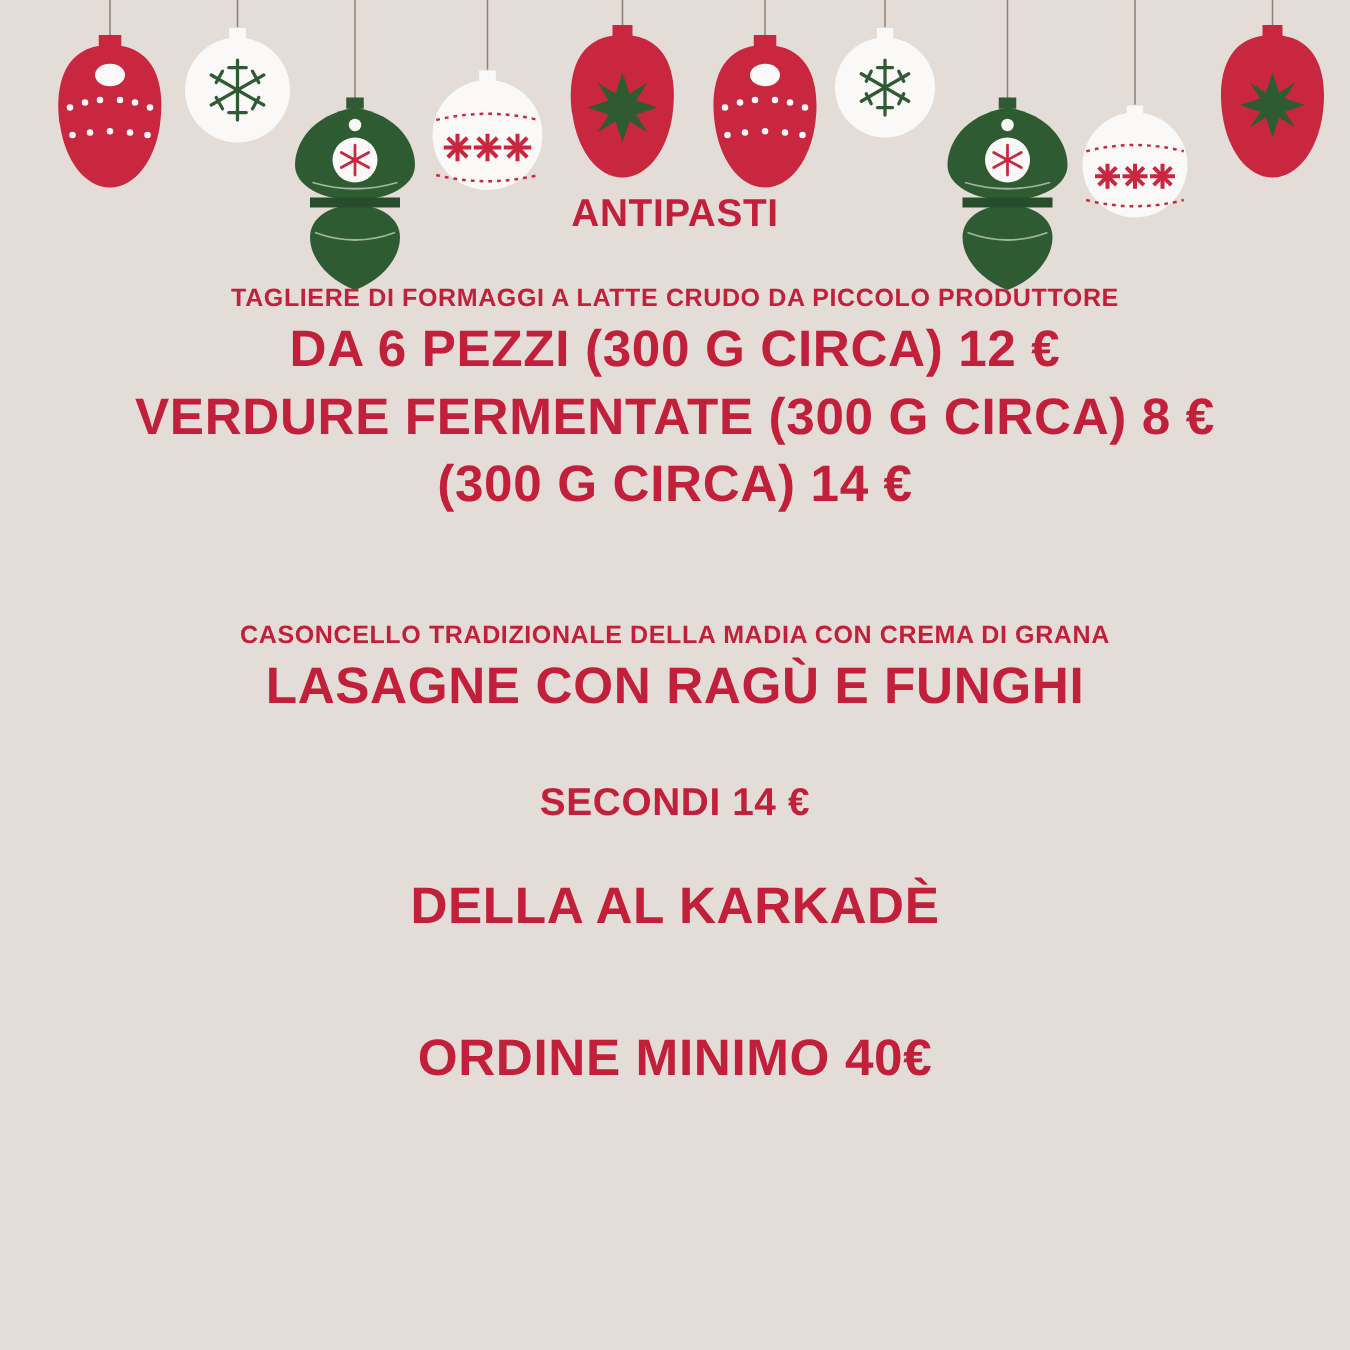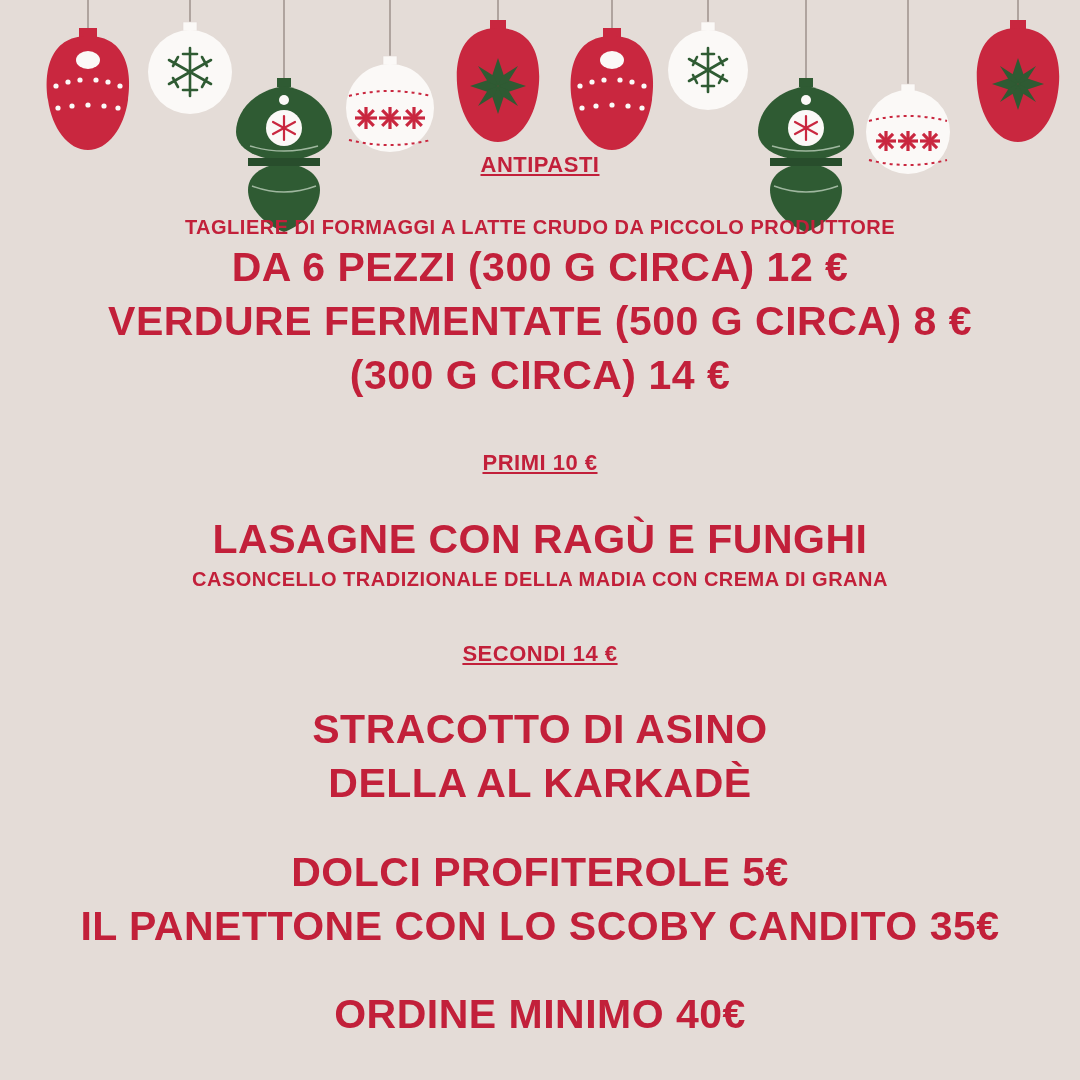--- a/index.html
+++ b/index.html
@@ -30,25 +30,24 @@
     position: absolute;
     top: 150px;
     left: 0;
     width: 1080px;
     text-align: center;
     color: #c2203a;
     font-weight: bold;
     letter-spacing: 0.5px;
   }
   .section-head {
-    font-size: 22px;
+    font-size: 31px;
     line-height: 1.35;
     margin: 0;
     padding: 0;
-    text-decoration: underline;
   }
   .line {
     font-size: 41px;
     line-height: 1.32;
     margin: 0;
     padding: 0;
     white-space: nowrap;
   }
   .line.wide {
     font-size: 20px;
@@ -276,45 +275,39 @@
   </svg>
 </div>
 
 <div id="menu">
 
   <div class="block">
     <p class="section-head">ANTIPASTI</p>
     <div class="gap-md"></div>
     <p class="line wide">TAGLIERE DI FORMAGGI A LATTE CRUDO DA PICCOLO PRODUTTORE</p>
     <p class="line">DA 6 PEZZI (300 G CIRCA) 12 €</p>
-    <p class="line">VERDURE FERMENTATE (500 G CIRCA) 8 €</p>
+    <p class="line">VERDURE FERMENTATE (300 G CIRCA) 8 €</p>
     <p class="line">(300 G CIRCA) 14 €</p>
   </div>
 
   <div class="gap-lg"></div>
 
   <div class="block">
-    <p class="section-head">PRIMI 10 €</p>
     <div class="gap-md"></div>
+    <p class="line wide">CASONCELLO TRADIZIONALE DELLA MADIA CON CREMA DI GRANA</p>
     <p class="line">LASAGNE CON RAGÙ E FUNGHI</p>
-    <p class="line wide">CASONCELLO TRADIZIONALE DELLA MADIA CON CREMA DI GRANA</p>
   </div>
 
   <div class="gap-lg"></div>
 
   <div class="block">
     <p class="section-head">SECONDI 14 €</p>
     <div class="gap-md"></div>
-    <p class="line">STRACOTTO DI ASINO</p>
     <p class="line">DELLA AL KARKADÈ</p>
   </div>
 
   <div class="gap-md"></div>
 
-  <div class="block">
-    <p class="line">DOLCI PROFITEROLE 5€</p>
-    <p class="line">IL PANETTONE CON LO SCOBY CANDITO 35€</p>
-  </div>
 
   <div class="gap-md"></div>
 
   <p class="line">ORDINE MINIMO 40€</p>
 </div>
 
 </body></html>

